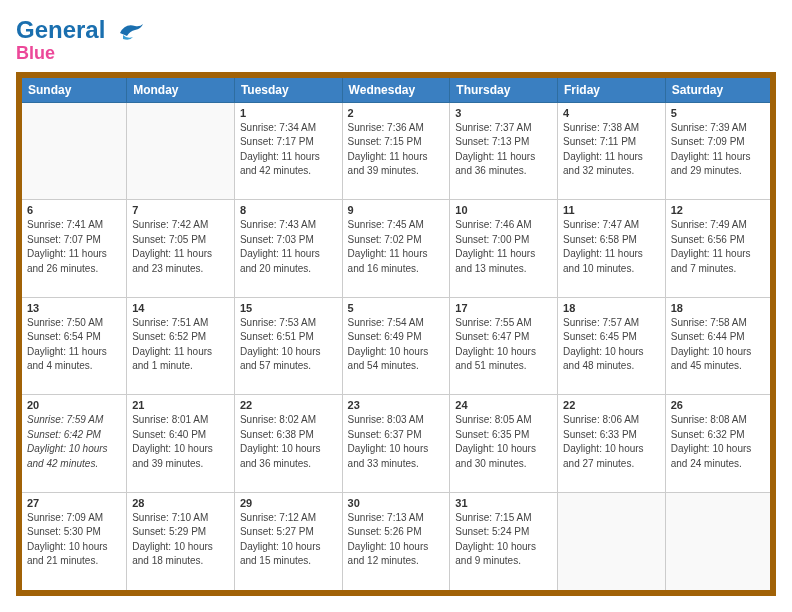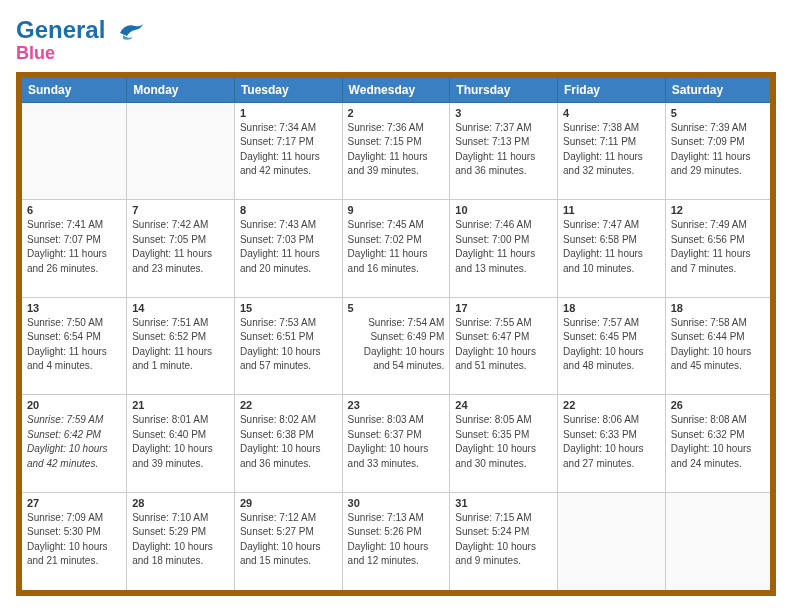--- a/index.html
+++ b/index.html
@@ -214,21 +214,21 @@
 Daylight: 11 hours and 1 minute.</div>
           </td>
           <td>
             <span class="day-num">15</span>
             <div class="day-detail" style="white-space: pre-line;">Sunrise: 7:53 AM
 Sunset: 6:51 PM
 Daylight: 10 hours and 57 minutes.</div>
           </td>
           <td>
             <span class="day-num">5</span>
-            <div class="day-detail" style="white-space: pre-line; text-align: right;">Sunrise: 7:54 AM
+            <div class="day-detail" style="white-space: pre-line;">Sunrise: 7:54 AM
 Sunset: 6:49 PM
 Daylight: 10 hours and 54 minutes.</div>
           </td>
           <td>
             <span class="day-num">17</span>
             <div class="day-detail" style="white-space: pre-line;">Sunrise: 7:55 AM
 Sunset: 6:47 PM
 Daylight: 10 hours and 51 minutes.</div>
           </td>
           <td>

